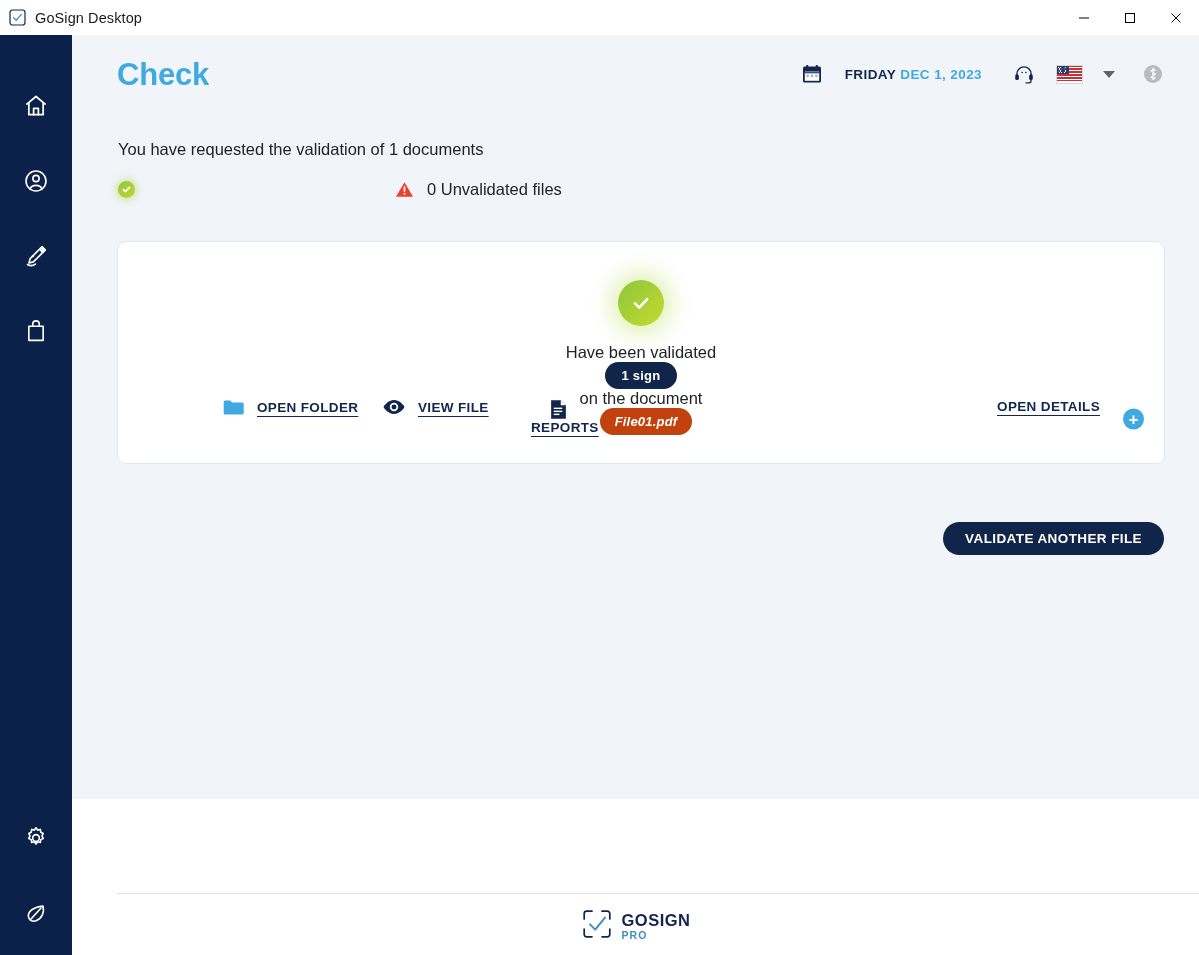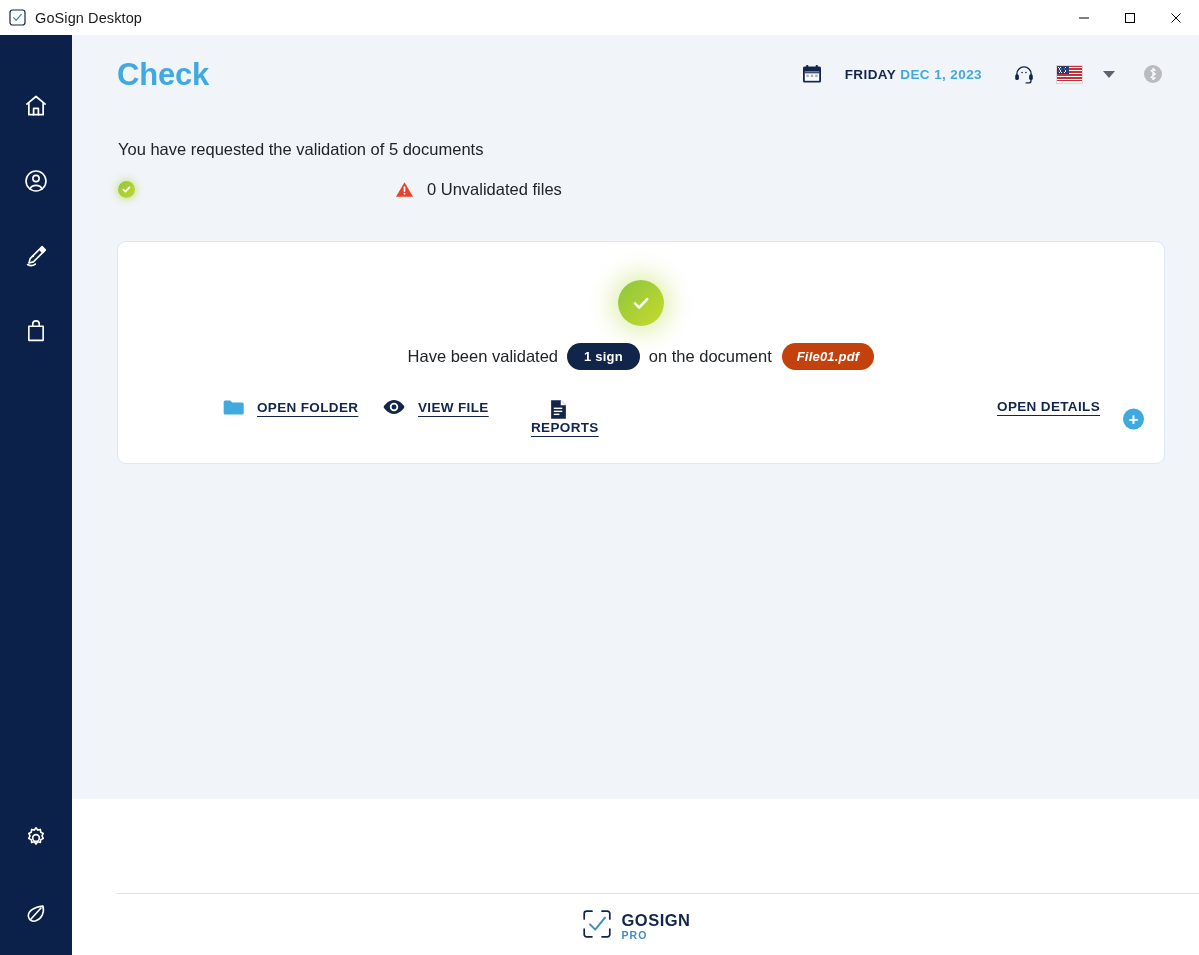--- a/index.html
+++ b/index.html
@@ -130,21 +130,21 @@
   .big-check {
     position: absolute; left: 50%; top: 38px; transform: translateX(-50%);
     width: 46px; height: 46px; border-radius: 50%;
     background: linear-gradient(135deg, #8cc63e 0%, #c8da2c 100%);
     display: flex; align-items: center; justify-content: center;
     box-shadow: 0 0 22px 8px rgba(178, 214, 50, .35);
   }
   .validated-line {
     position: absolute; left: 0; right: 0; top: 101px;
     display: flex; align-items: center; justify-content: center;
-    font-size: 16.5px; color: #202427;
+    font-size: 16.5px; color: #202427; flex-direction: column;
   }
   .pill {
     display: inline-flex; align-items: center; justify-content: center;
     border-radius: 14px; color: #fff; font-weight: bold;
     font-size: 13px; letter-spacing: .2px;
   }
   .pill-dark { background: #102549; padding: 6px 17px; margin: 0 9px; }
   .pill-blue { background: #c2410c; padding: 6px 15px; margin-left: 10px; font-style: italic; }
 
   .card-actions {
@@ -332,21 +332,21 @@
     <span class="caret"></span>
 
     <span class="bt-icon">
       <svg width="20" height="20" viewBox="0 0 20 20">
         <circle cx="10" cy="10" r="9" fill="#b8bcc2"></circle>
         <path d="M8 6.4 L12.2 10 L8 13.6 M10 4.4 V15.6 L12.2 13.6 M10 4.4 L12.2 6.4" fill="none" stroke="#ffffff" stroke-width="1.3" stroke-linecap="round" stroke-linejoin="round"></path>
       </svg>
     </span>
   </div>
 
-  <div class="intro">You have requested the validation of 5 documents</div>
+  <div class="intro">You have requested the validation of 1 documents</div>
 
   <div class="status-row">
     <div class="status-item">
       <span class="status-ok-glow">
         <svg width="11" height="11" viewBox="0 0 12 12">
           <path d="M2.6 6.2 L4.8 8.4 L9.3 3.8" fill="none" stroke="#ffffff" stroke-width="1.9" stroke-linecap="round" stroke-linejoin="round"></path>
         </svg>
       </span>
     </div>
     <div class="spacer-mid"></div>
@@ -415,20 +415,21 @@
       </div>
 
       <div class="act act-details">
         <span class="lbl">OPEN DETAILS</span>
       </div>
       <div class="plus-btn">+</div>
     </div>
   </div>
 
   <div class="btn-row">
+    <button class="btn btn-dark">VALIDATE ANOTHER FILE</button>
   </div>
 
   <div class="divider"></div>
   <div class="footer-logo">
     <span>
       <svg width="32" height="32" viewBox="0 0 32 32">
         <path d="M11 3.2 H5.6 a2.4 2.4 0 0 0 -2.4 2.4 V11
                  M3.2 21 v5.4 a2.4 2.4 0 0 0 2.4 2.4 H11
                  M21 3.2 h5.4 a2.4 2.4 0 0 1 2.4 2.4 V11
                  M28.8 21 v5.4 a2.4 2.4 0 0 1 -2.4 2.4 H21" fill="none" stroke="#12264d" stroke-width="1.7" stroke-linecap="round"></path>

